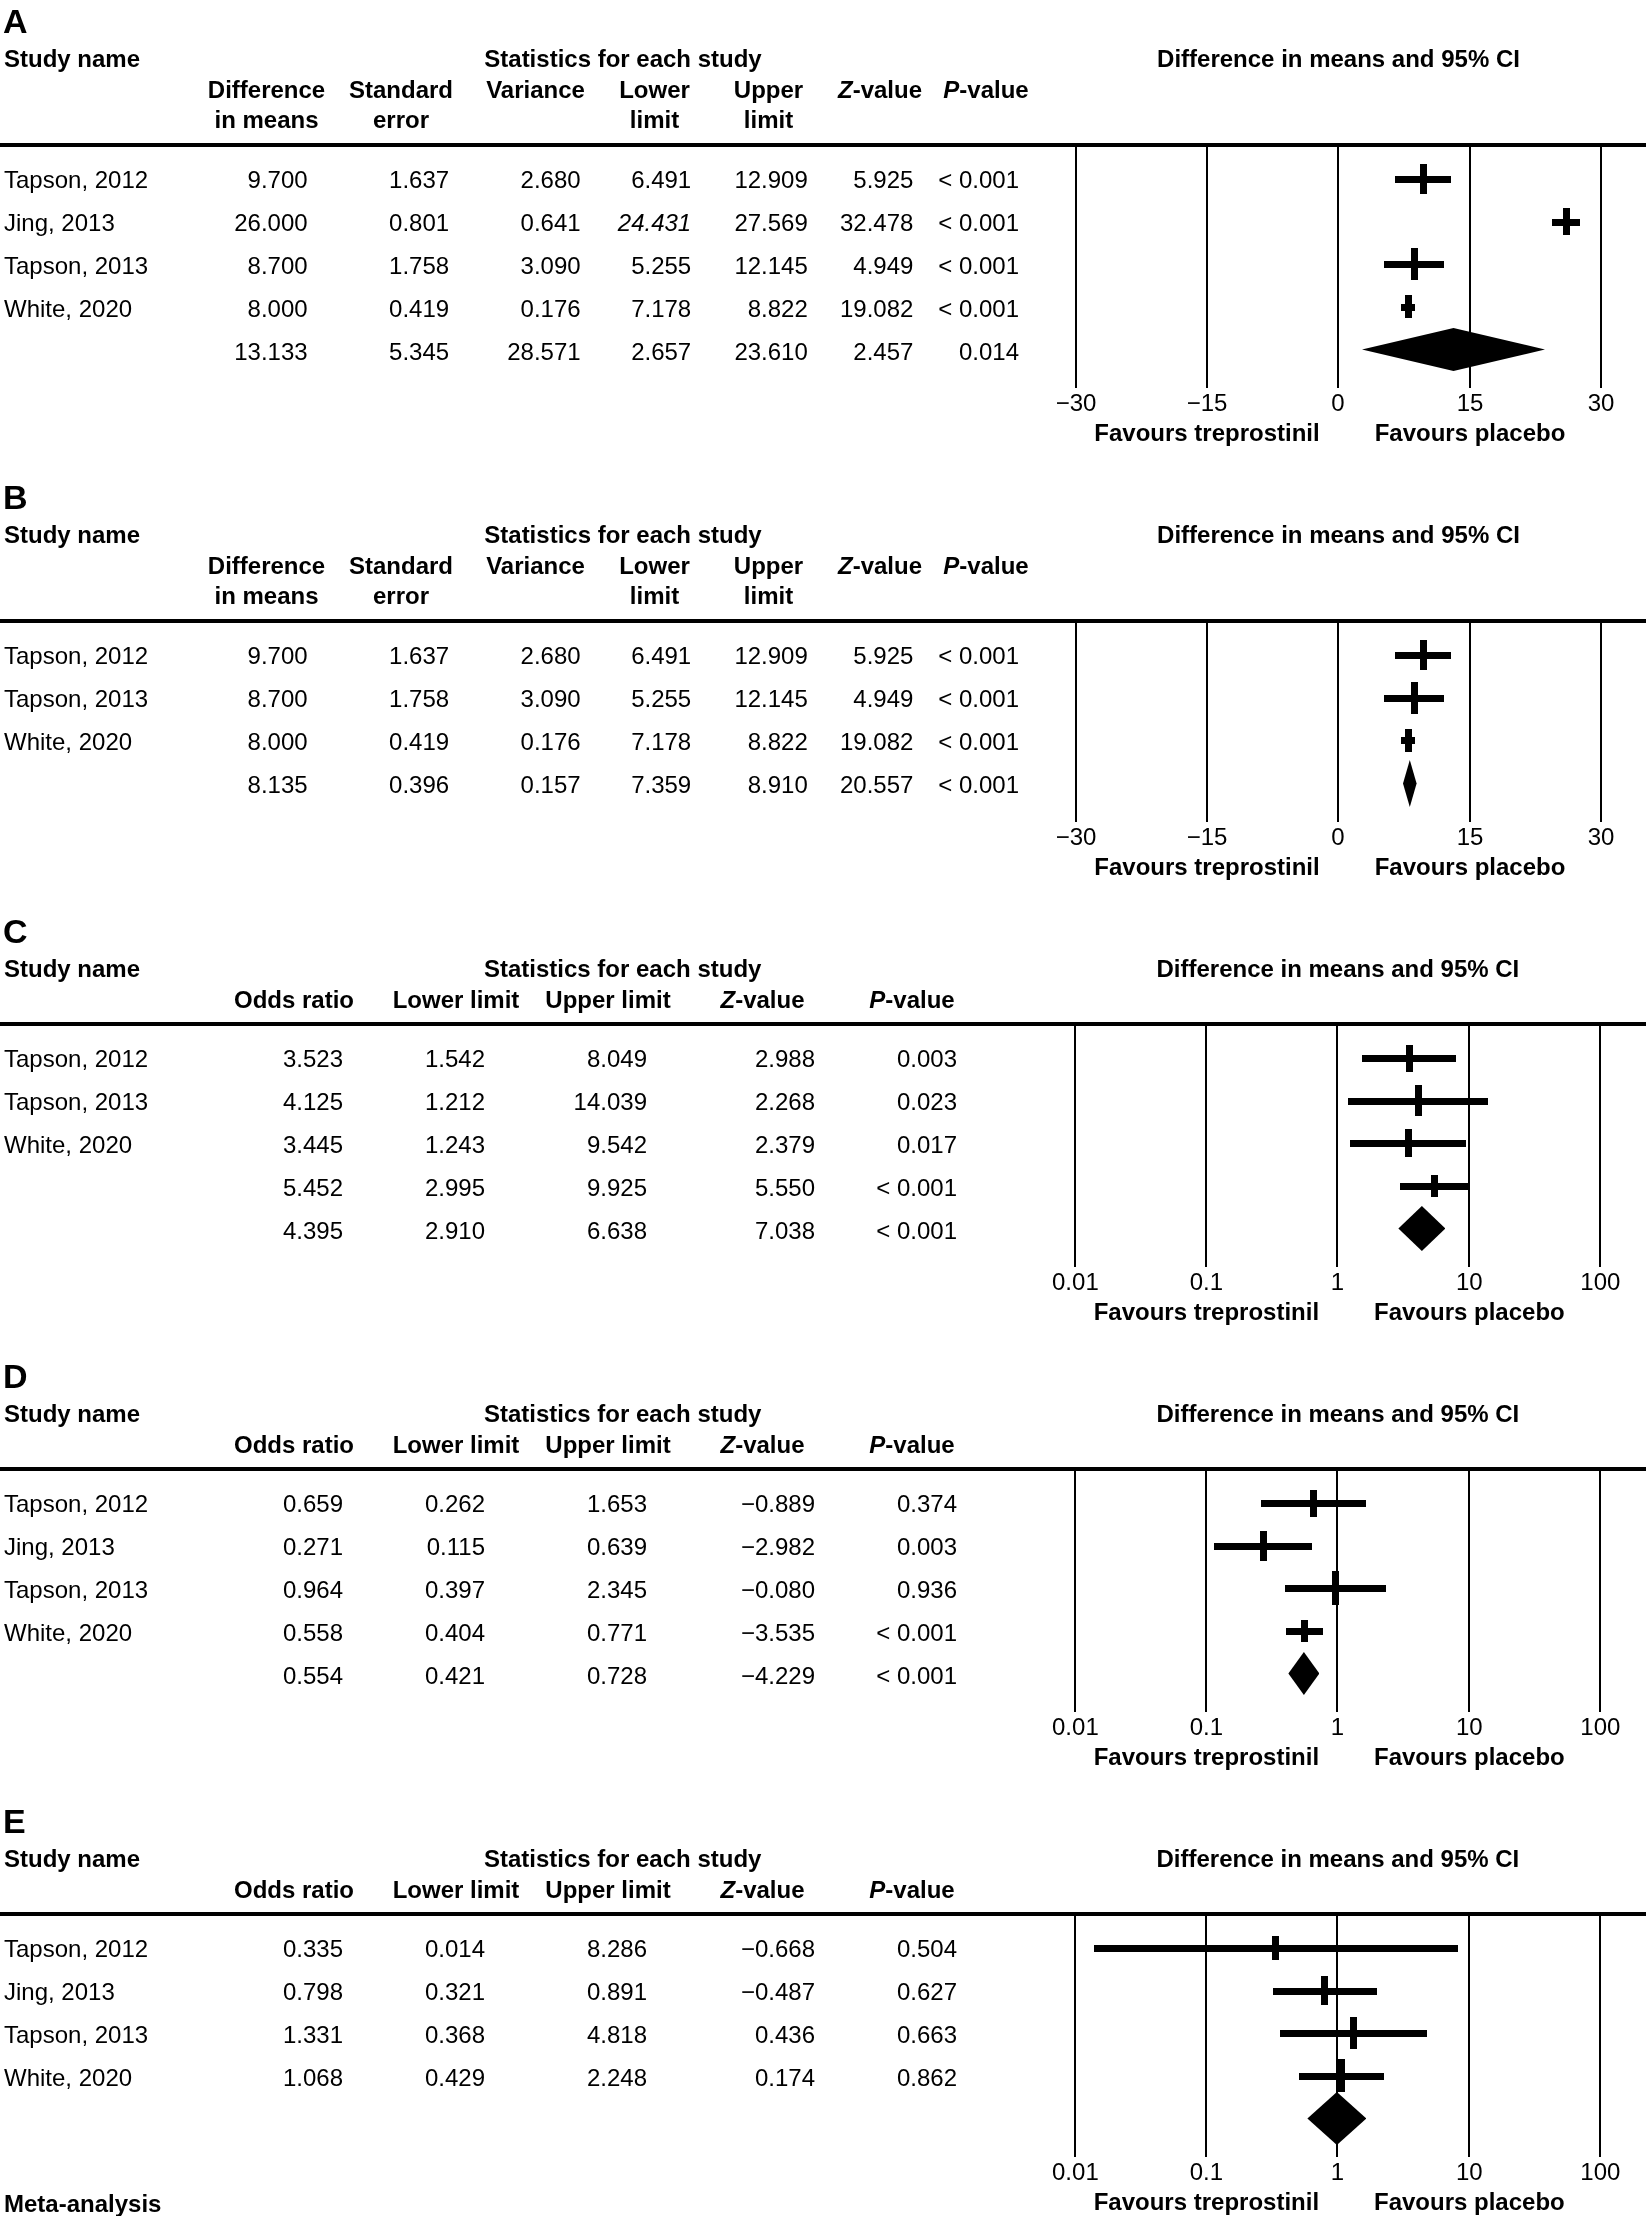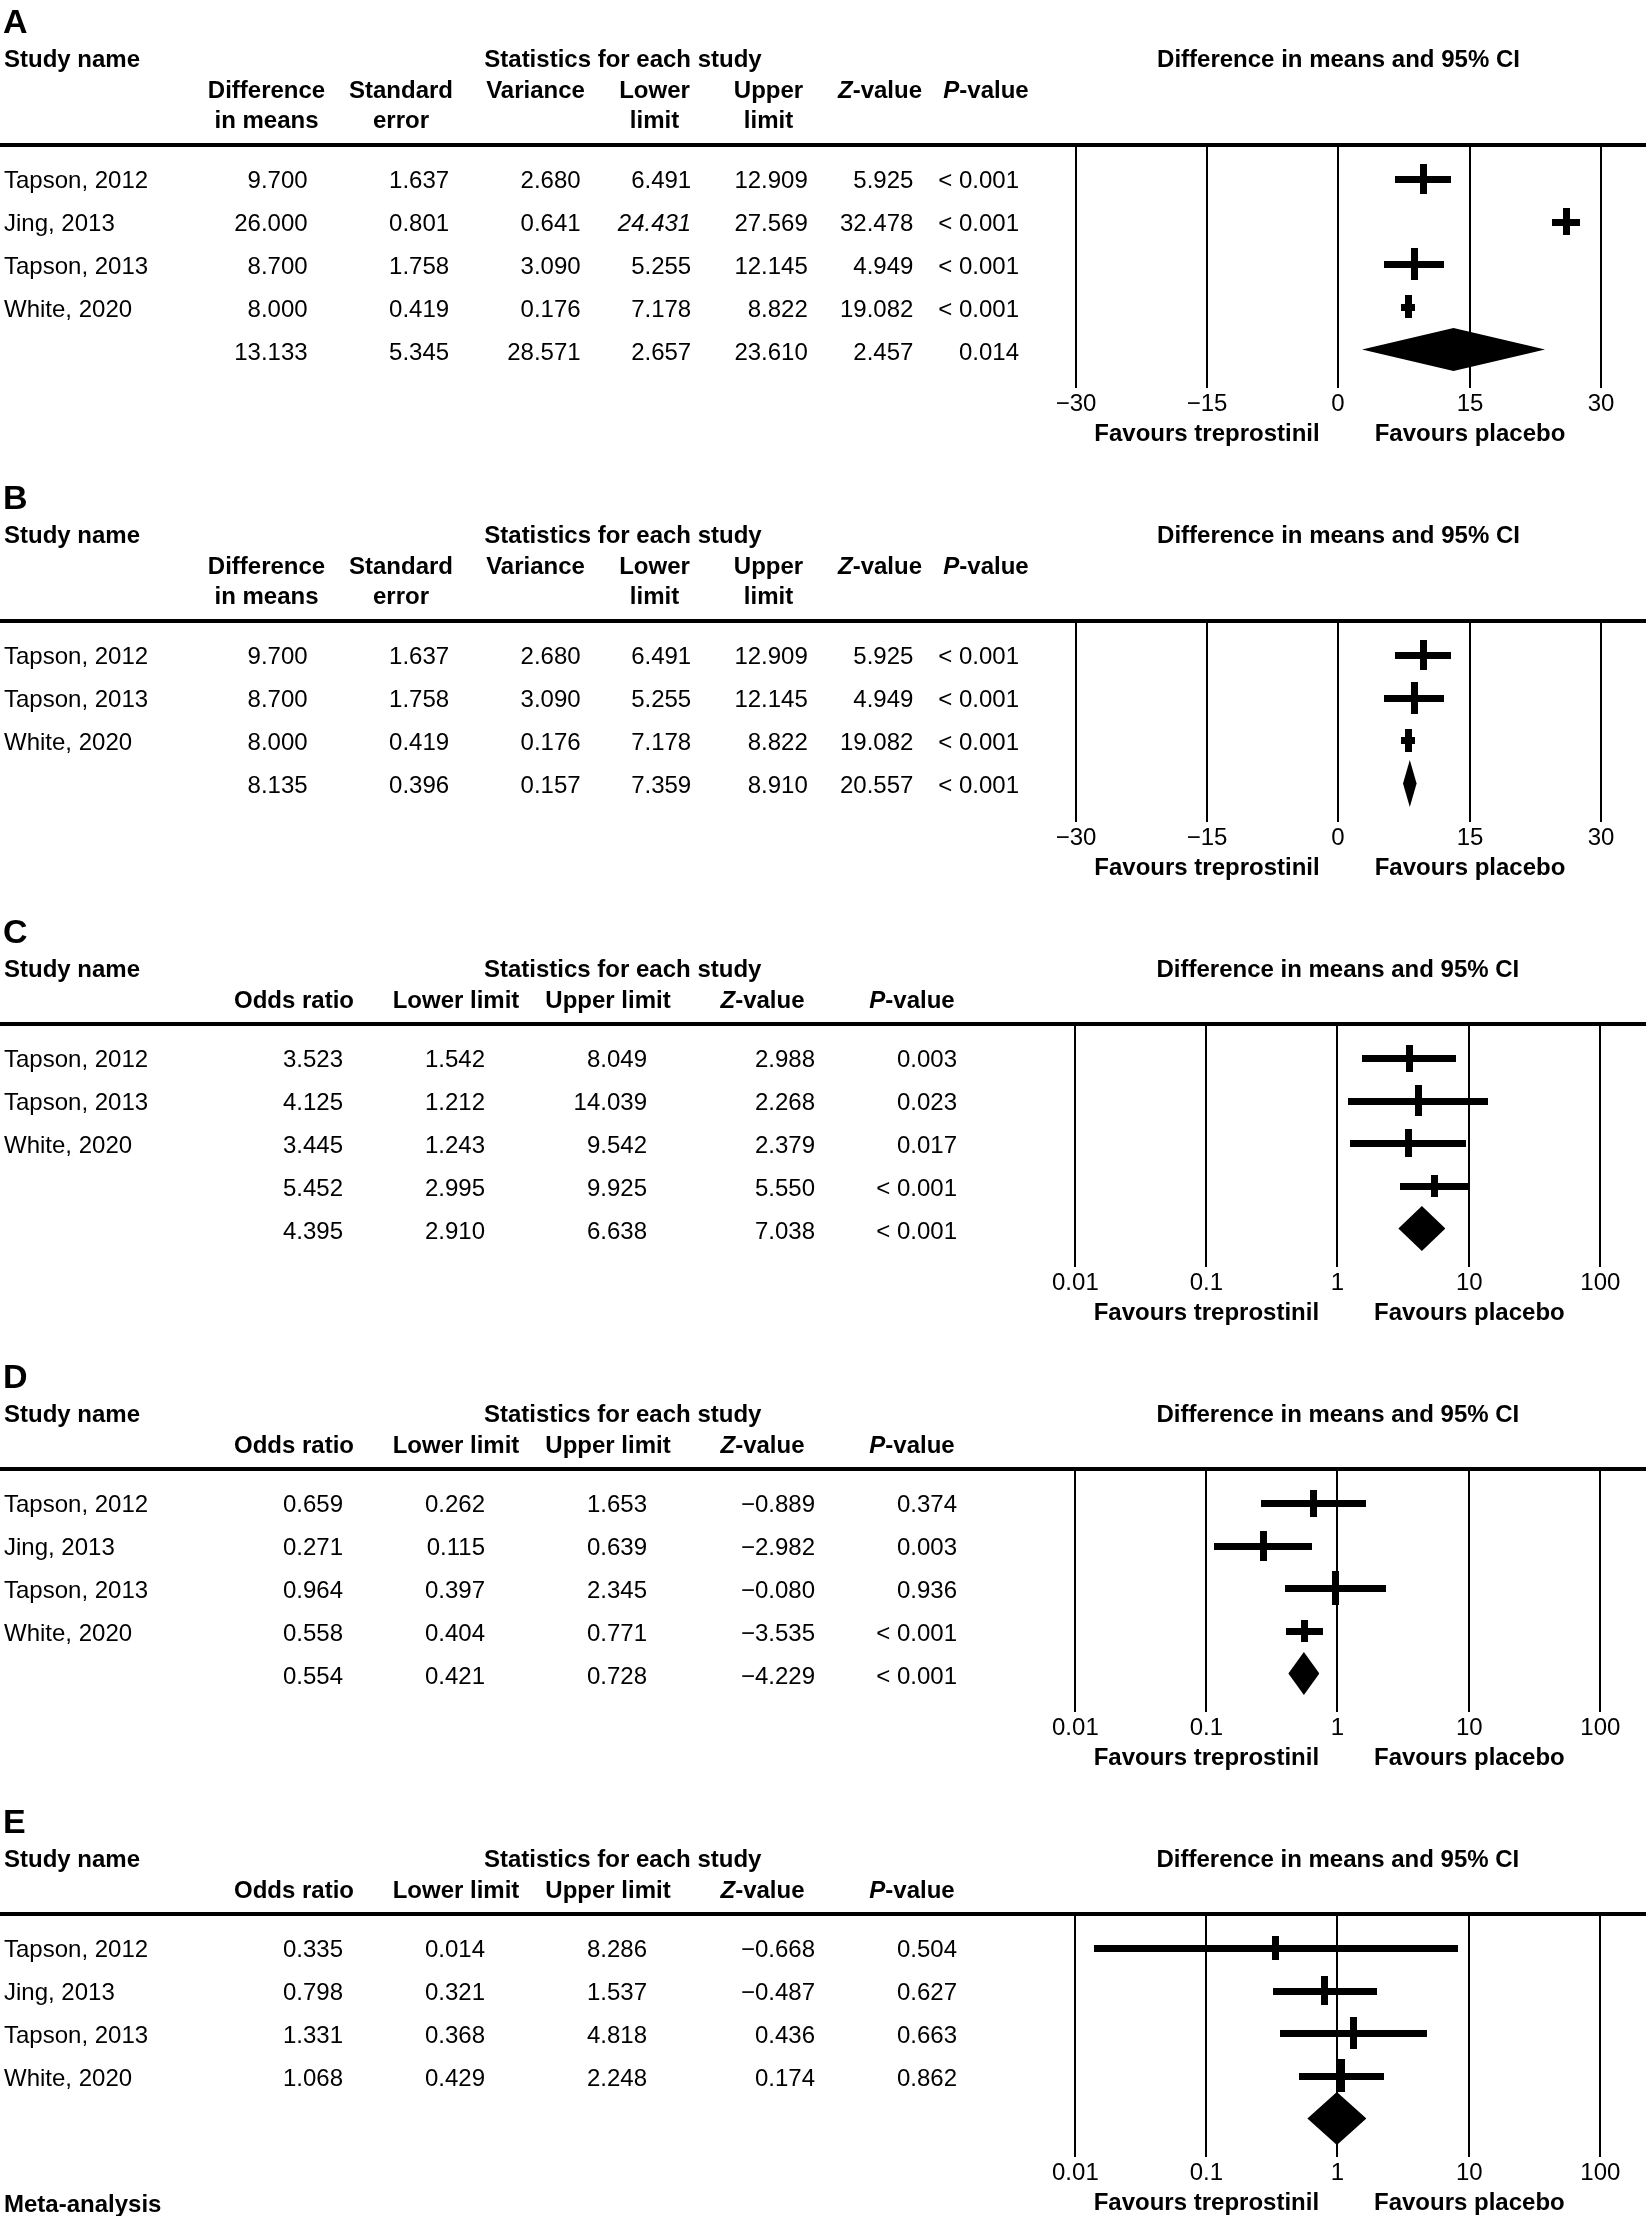--- a/index.html
+++ b/index.html
@@ -500,21 +500,21 @@
             <div class="cell c-num" style="width: 182px; padding-right: 46px; box-sizing: border-box;">0.335</div>
             <div class="cell c-num" style="width: 142px; padding-right: 46px; box-sizing: border-box;">0.014</div>
             <div class="cell c-num" style="width: 162px; padding-right: 46px; box-sizing: border-box;">8.286</div>
             <div class="cell c-num" style="width: 147px; padding-right: 25px; box-sizing: border-box;">−0.668</div>
             <div class="cell c-num" style="width: 152px; padding-right: 35px; box-sizing: border-box;">0.504</div>
           </div>
           <div class="d-row">
             <div class="cell c-study" style="width: 203px;">Jing, 2013</div>
             <div class="cell c-num" style="width: 182px; padding-right: 46px; box-sizing: border-box;">0.798</div>
             <div class="cell c-num" style="width: 142px; padding-right: 46px; box-sizing: border-box;">0.321</div>
-            <div class="cell c-num" style="width: 162px; padding-right: 46px; box-sizing: border-box;">1.537</div>
+            <div class="cell c-num" style="width: 162px; padding-right: 46px; box-sizing: border-box;">0.891</div>
             <div class="cell c-num" style="width: 147px; padding-right: 25px; box-sizing: border-box;">−0.487</div>
             <div class="cell c-num" style="width: 152px; padding-right: 35px; box-sizing: border-box;">0.627</div>
           </div>
           <div class="d-row">
             <div class="cell c-study" style="width: 203px;">Tapson, 2013</div>
             <div class="cell c-num" style="width: 182px; padding-right: 46px; box-sizing: border-box;">1.331</div>
             <div class="cell c-num" style="width: 142px; padding-right: 46px; box-sizing: border-box;">0.368</div>
             <div class="cell c-num" style="width: 162px; padding-right: 46px; box-sizing: border-box;">4.818</div>
             <div class="cell c-num" style="width: 147px; padding-right: 25px; box-sizing: border-box;">0.436</div>
             <div class="cell c-num" style="width: 152px; padding-right: 35px; box-sizing: border-box;">0.663</div>

